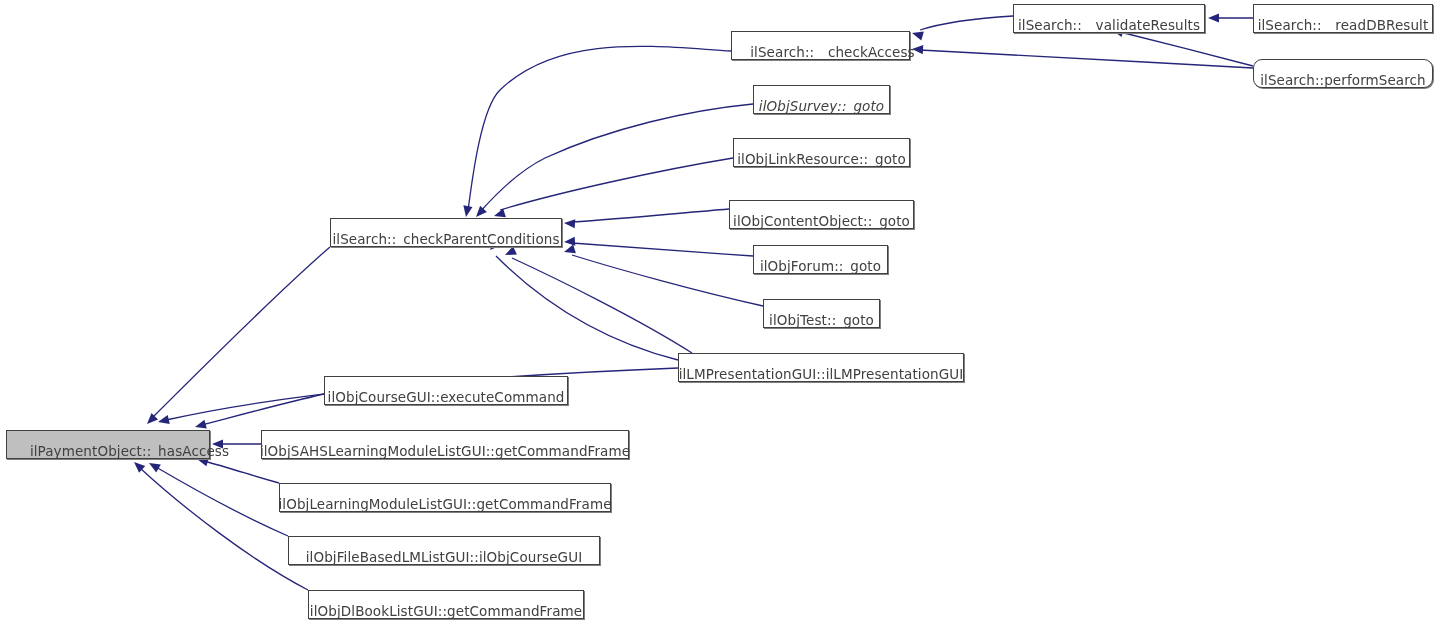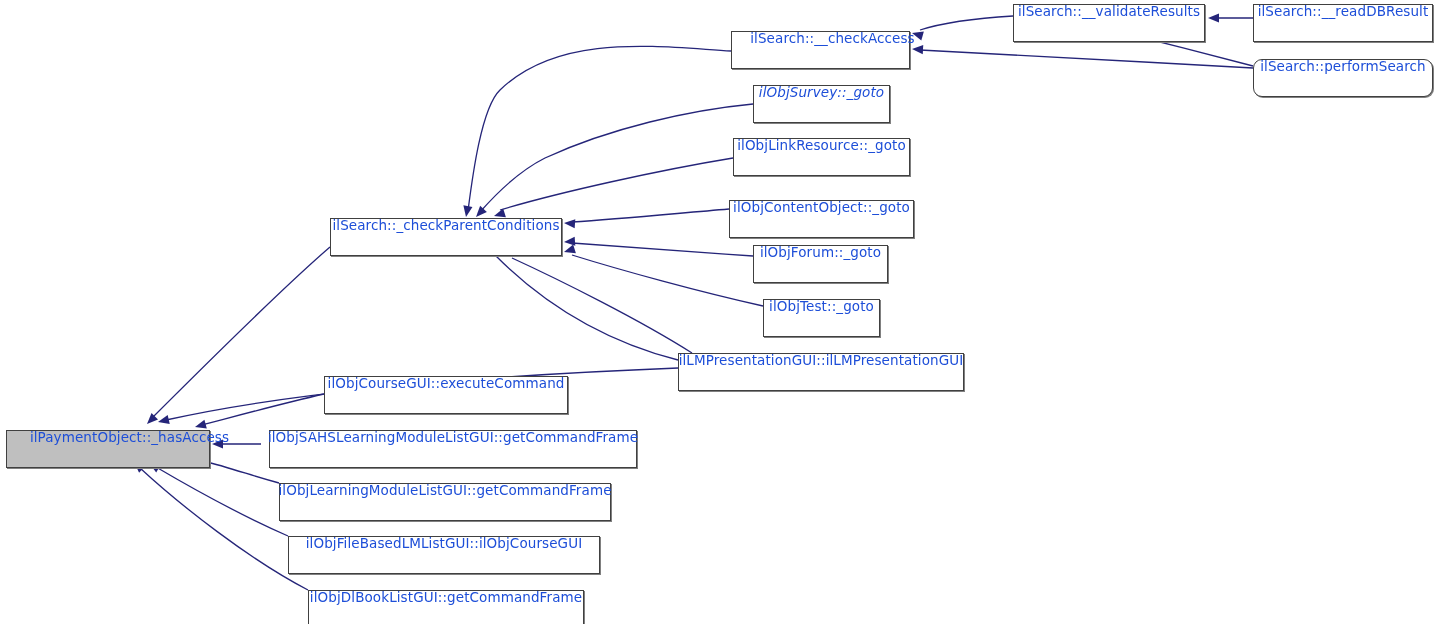--- a/index.html
+++ b/index.html
@@ -20,30 +20,30 @@
     left: 0;
     top: 0;
     width: 1440px;
     height: 624px;
     pointer-events: none;
   }
   .node {
     position: absolute;
     box-sizing: border-box;
     display: flex;
-    align-items: flex-start;
+    align-items: flex-end;
     justify-content: center;
     background: #ffffff;
     border: 1px solid #404040;
-    color: #1d4ed8;
+    color: #404040;
     font-size: 13.5px;
     line-height: 1;
     white-space: nowrap;
     letter-spacing: 0.1px;
-    height: 38px;
+    height: 29px;
     box-shadow: 1px 1px 0 0 #808080;
   }
   .node.root {
     background: #bfbfbf;
     border: 1px solid #404040;
     padding-left: 43px;
   }
   .node-label {
     padding: 0 9px;
     pointer-events: none;
@@ -116,21 +116,21 @@
     </div>
     <div class="node" style="left: 763px; top: 299px; width: 117px;">
       <span class="node-label">ilObjTest::_goto</span>
     </div>
     <div class="node" style="left: 324px; top: 376px; width: 244px;">
       <span class="node-label">ilObjCourseGUI::executeCommand</span>
     </div>
     <div class="node" style="left: 678px; top: 353px; width: 286px;">
       <span class="node-label">ilLMPresentationGUI::ilLMPresentationGUI</span>
     </div>
-    <div class="node" style="left: 261px; top: 430px; width: 368px; margin-left: 8px;">
+    <div class="node" style="left: 261px; top: 430px; width: 368px;">
       <span class="node-label">ilObjSAHSLearningModuleListGUI::getCommandFrame</span>
     </div>
     <div class="node" style="left: 279px; top: 483px; width: 332px;">
       <span class="node-label">ilObjLearningModuleListGUI::getCommandFrame</span>
     </div>
     <div class="node" style="left: 288px; top: 536px; width: 312px;">
       <span class="node-label">ilObjFileBasedLMListGUI::ilObjCourseGUI</span>
     </div>
     <div class="node" style="left: 308px; top: 590px; width: 276px;">
       <span class="node-label">ilObjDlBookListGUI::getCommandFrame</span>

